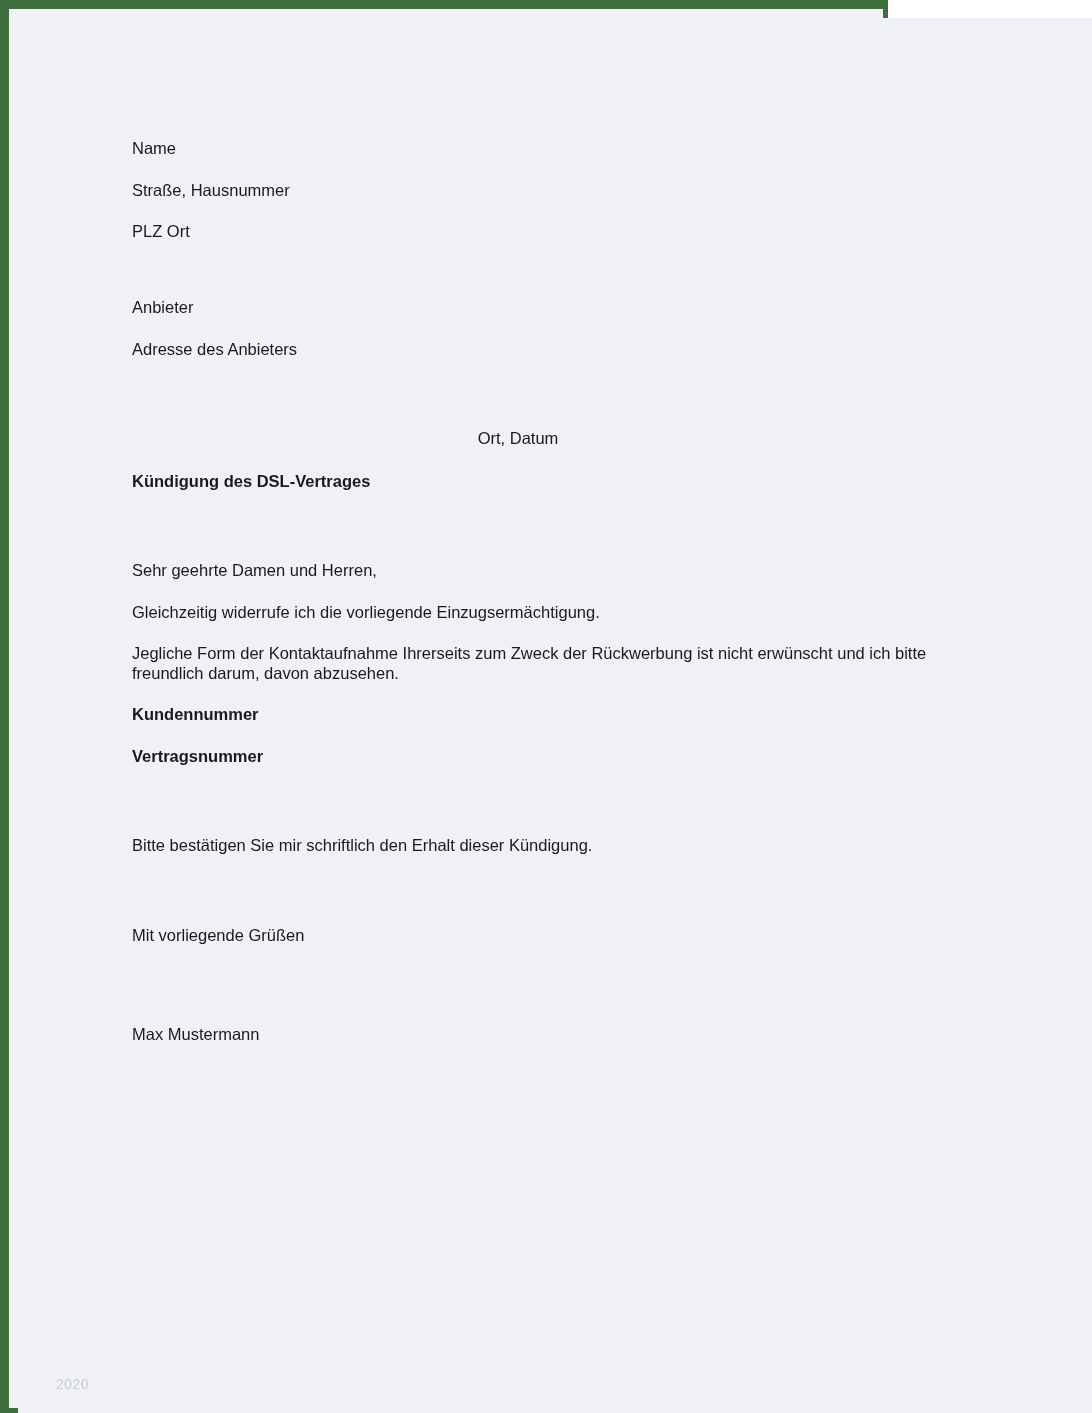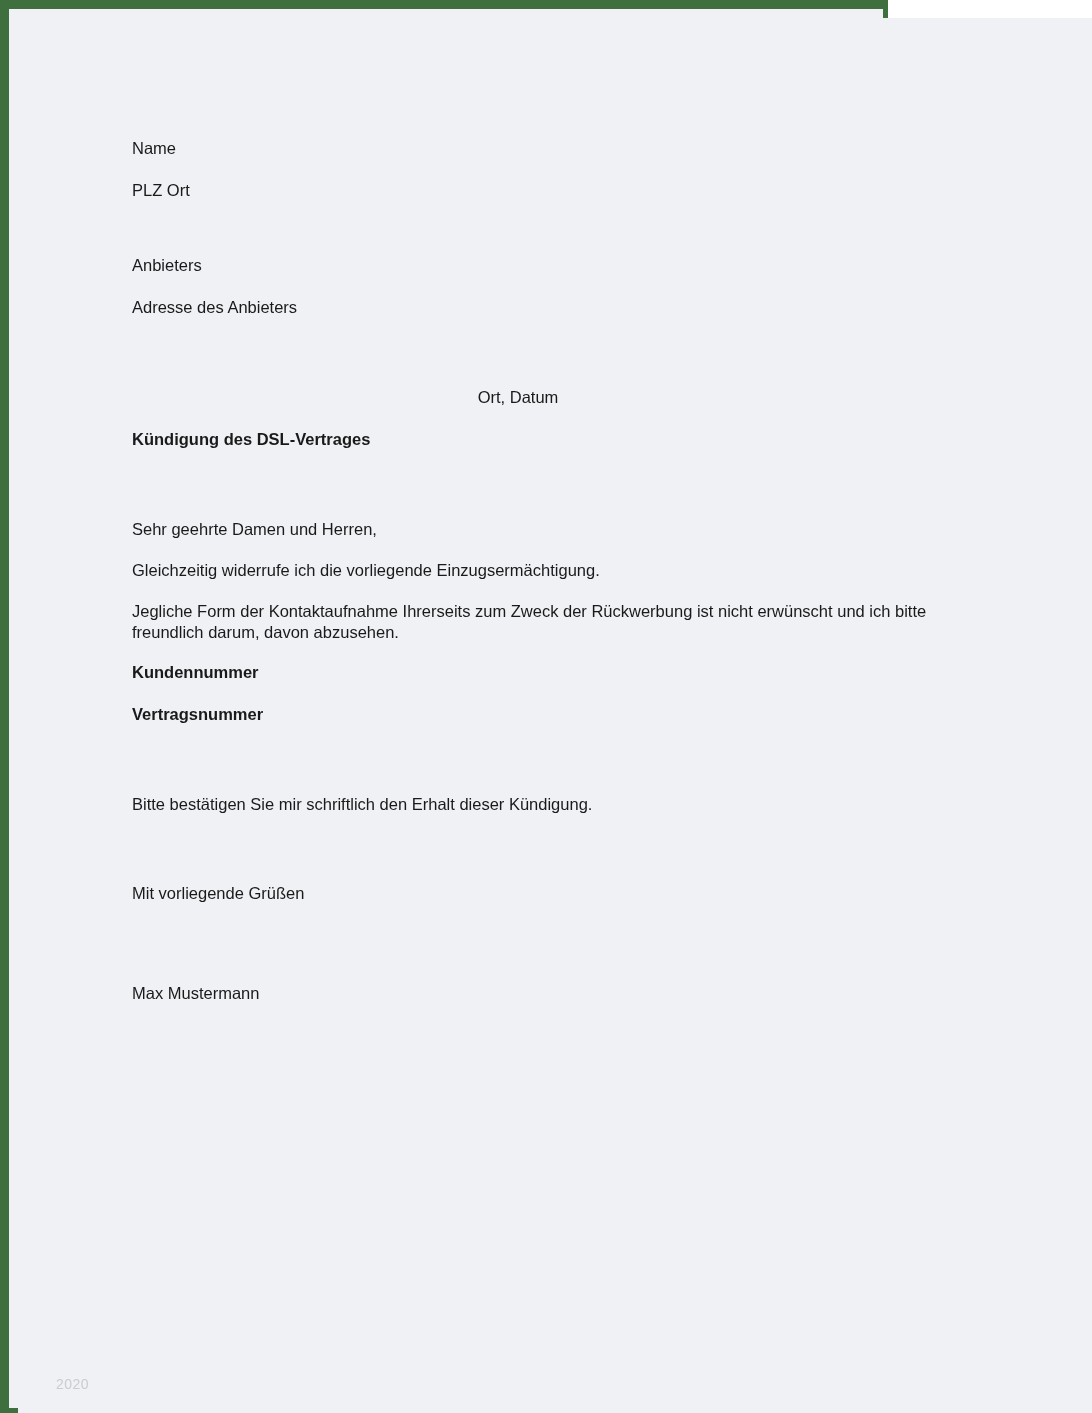--- a/index.html
+++ b/index.html
@@ -73,25 +73,26 @@
 </style>
 </head>
 <body>
 
 <div class="page-frame">
   <div class="sheet">
 
     <div class="letter">
 
       <div class="line">Name</div>
+      <div class="line">Straße, Hausnummer</div>
       <div class="line">PLZ Ort</div>
 
       <div class="gap-md"></div>
 
-      <div class="line">Anbieters</div>
+      <div class="line">Anbieter</div>
       <div class="line">Adresse des Anbieters</div>
 
       <div class="gap-lg"></div>
 
       <div class="right">Ort, Datum</div>
 
       <div class="line bold">Kündigung des DSL-Vertrages</div>
 
       <div class="gap-lg"></div>
 

